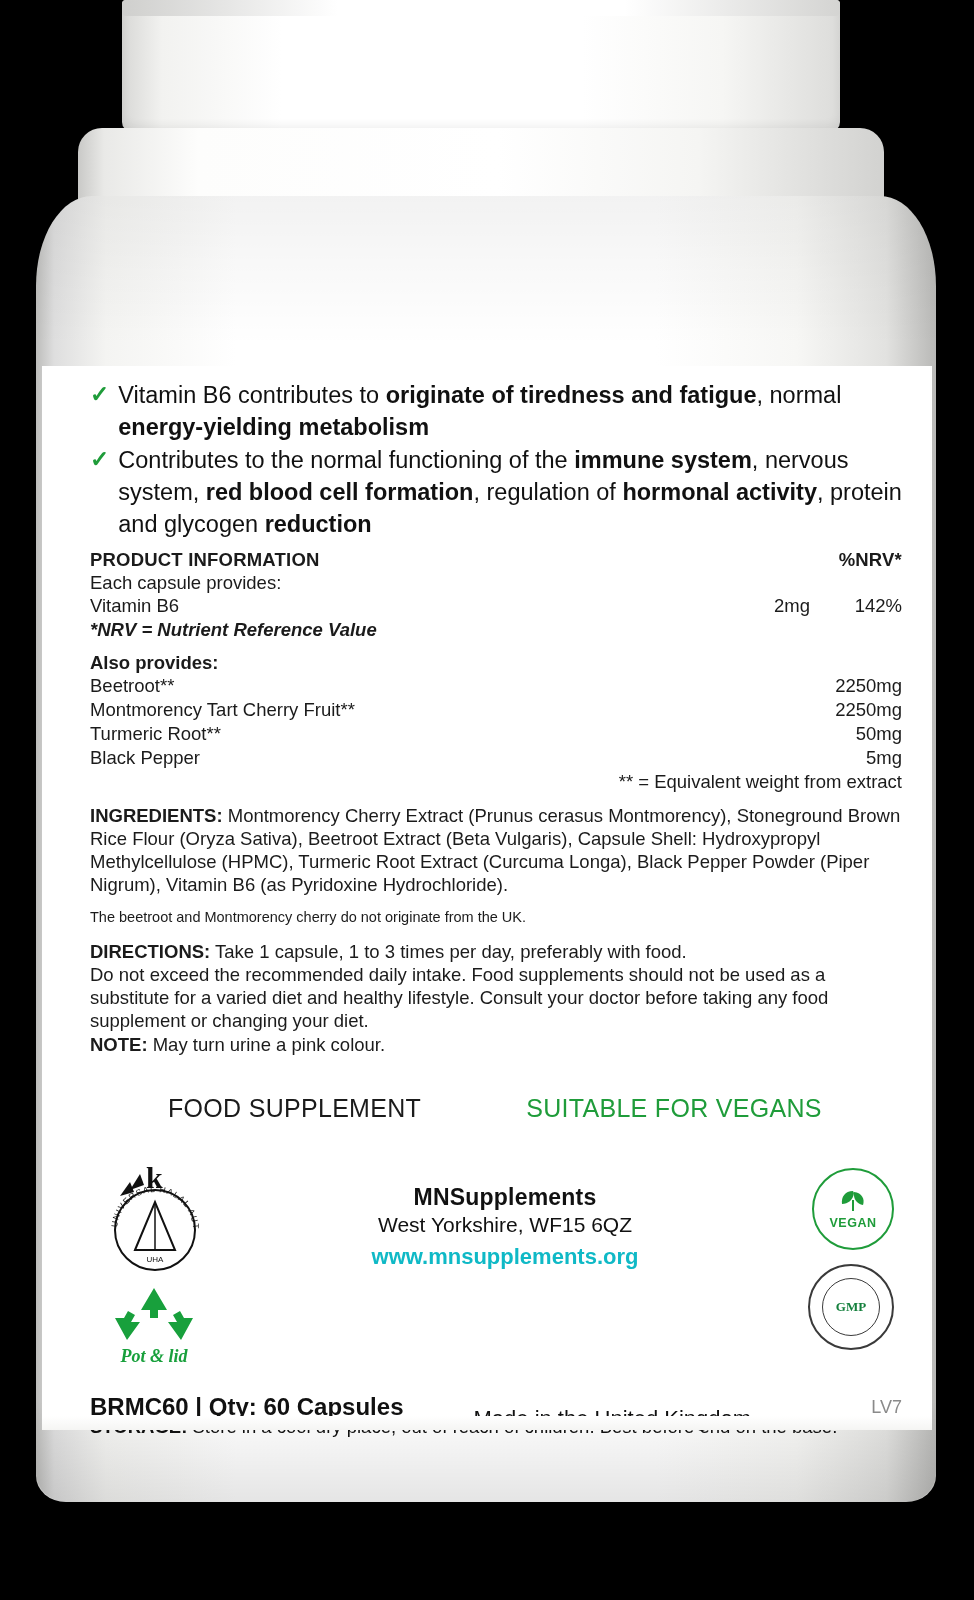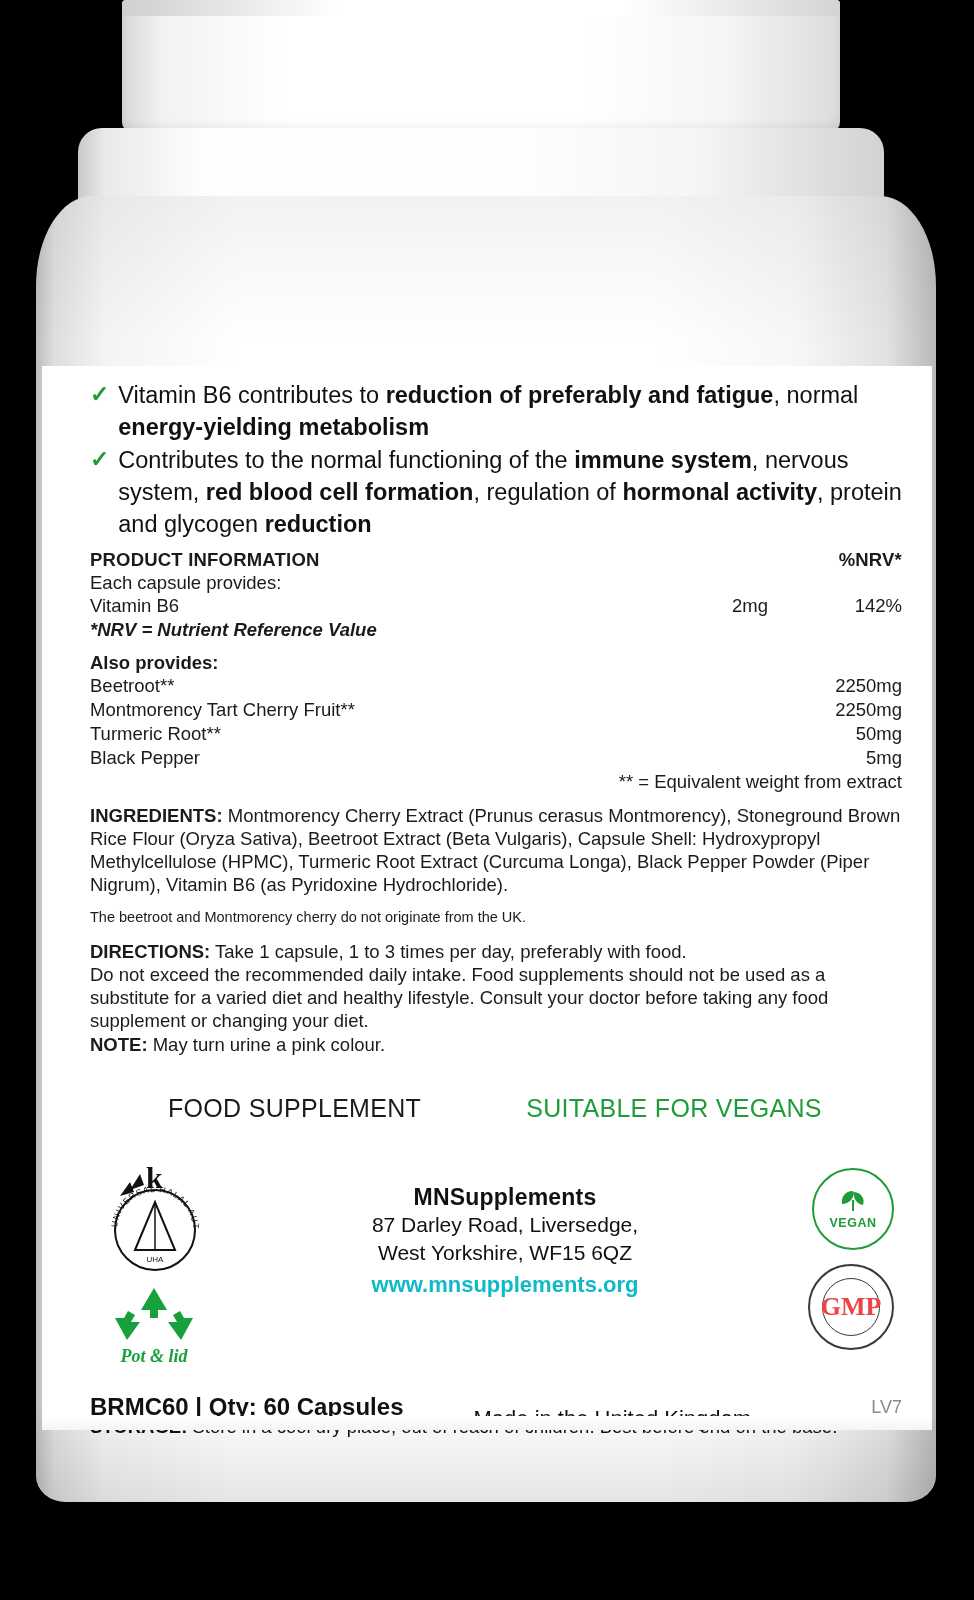--- a/index.html
+++ b/index.html
@@ -142,21 +142,21 @@
     letter-spacing: 0.2px;
     margin-top: 8px;
   }
   .pi-line {
     display: flex;
     justify-content: space-between;
     font-size: 18.5px;
     line-height: 1.27;
   }
   .pi-line .lbl { flex: 1 1 auto; }
-  .pi-line .v1 { width: 120px; text-align: center; }
+  .pi-line .v1 { width: 120px; text-align: right; }
   .pi-line .v2 { width: 92px; text-align: right; }
   .pi-note-ital {
     font-size: 18.5px;
     font-weight: 700;
     font-style: italic;
     line-height: 1.3;
   }
   .pi-sub {
     font-size: 18.5px;
     font-weight: 700;
@@ -295,23 +295,23 @@
     justify-content: center;
   }
   .gmp-badge .gmp-inner {
     width: 56px;
     height: 56px;
     border: 1.5px solid #3a3a3a;
     border-radius: 50%;
     display: flex;
     align-items: center;
     justify-content: center;
-    font-size: 26px;
-    font-weight: 700;
-    color: #ef4444;
+    font-size: 13px;
+    font-weight: 700;
+    color: #15803d;
     font-family: "Liberation Serif", serif;
   }
 
   .code-row {
     position: absolute;
     left: 0px;
     top: 236px;
     width: 812px;
     display: flex;
     align-items: center;
@@ -366,21 +366,21 @@
     <div class="shoulder-shade"></div>
     <div class="bottom-shade"></div>
 
     <div class="label">
       <div class="label-inner">
 
         <div class="bullets">
           <div class="bullet">
             <span class="tick">✓</span>
             <span>
-              <span>Vitamin B6 contributes to </span><b>reduction of preferably and fatigue</b><span>, normal </span><b>energy-yielding metabolism</b>
+              <span>Vitamin B6 contributes to </span><b>originate of tiredness and fatigue</b><span>, normal </span><b>energy-yielding metabolism</b>
             </span>
           </div>
           <div class="bullet">
             <span class="tick">✓</span>
             <span>
               <span>Contributes to the normal functioning of the </span><b>immune system</b><span>, nervous system, </span><b>red blood cell formation</b><span>, regulation of </span><b>hormonal activity</b><span>, protein and glycogen </span><b>reduction</b>
             </span>
           </div>
         </div>
 
@@ -466,21 +466,20 @@
               <path d="M16 56 L4 34 L13 34 L17 27 L24 31 L20 38 L29 38 Z"></path>
               <path d="M70 56 L82 34 L73 34 L69 27 L62 31 L66 38 L57 38 Z"></path>
               <path d="M30 48 L56 48 L56 58 L30 58 Z" opacity="0"></path>
             </g>
           </svg>
           <div class="recycle-label">Pot &amp; lid</div>
         </div>
 
         <div class="company">
           <div class="name">MNSupplements</div>
-          <div class="addr">87 Darley Road, Liversedge,</div>
           <div class="addr">West Yorkshire, WF15 6QZ</div>
           <div class="web">www.mnsupplements.org</div>
         </div>
 
         <div class="vegan-badge">
           <svg width="30" height="26" viewBox="0 0 30 26">
             <path d="M15 3 C7 3 3 9 4 16 C10 16 15 12 16 5 Z" fill="#1f9c3a"></path>
             <path d="M16 4 C24 5 27 11 25 17 C19 16 15 11 16 4 Z" fill="#1f9c3a"></path>
             <path d="M15 23 L15 12" stroke="#1f9c3a" stroke-width="2" fill="none"></path>
           </svg>

